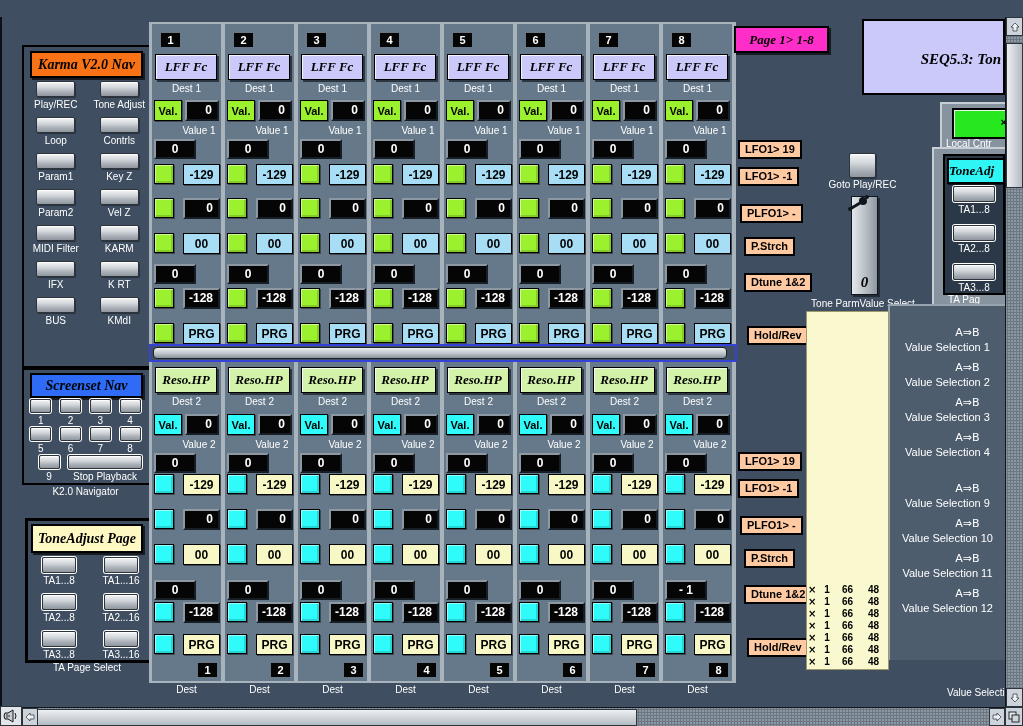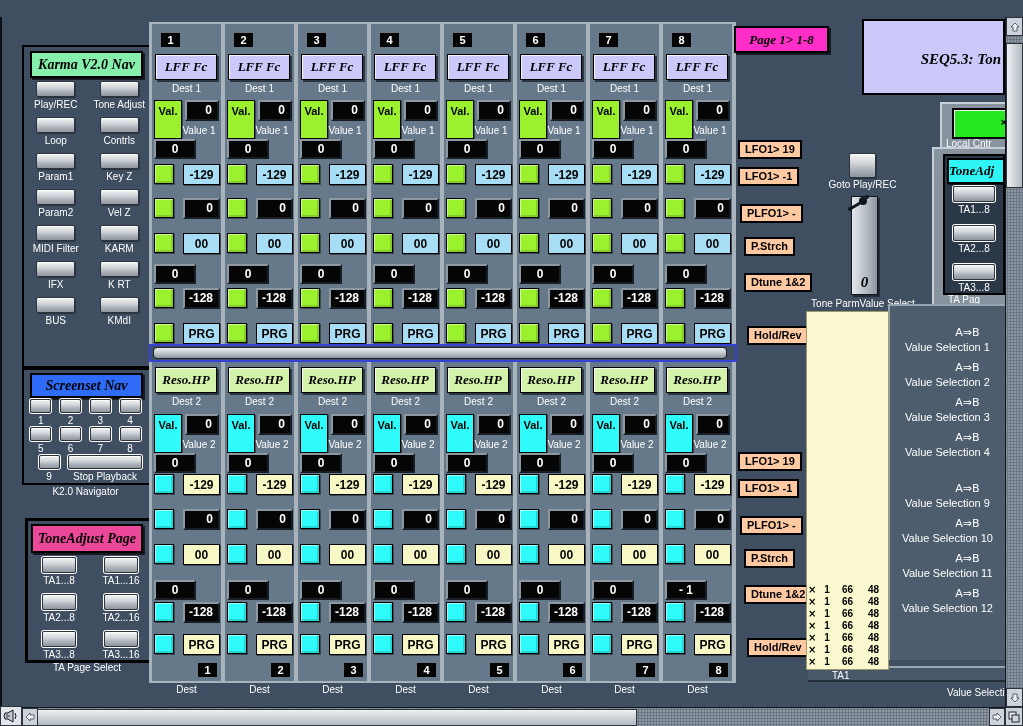--- a/index.html
+++ b/index.html
@@ -36,39 +36,39 @@
   .screenset{left:22px;top:368px;width:127px;height:113px;}
   .screenset .hdr{left:6px;top:3px;width:109px;height:21px;background:#2e6bf6;}
   #ss-nums{position:absolute;left:2px;top:29px;width:119px;display:flex;flex-wrap:wrap;}
   .sscell{width:25%;text-align:center;height:28px;}
   .ssb{width:19px;height:12px;margin:0 auto;}
   .ssrow3{position:absolute;left:0;top:85px;width:100%;}
   .cell9{position:absolute;left:10px;width:30px;text-align:center;}
   .cellstop{position:absolute;left:42px;width:78px;text-align:center;}
   .stopb{width:72px;height:12px;margin:0 auto;}
   .talp{left:25px;top:518px;width:124px;height:139px;border-width:3px;}
-  .talp .hdr{left:3px;top:3px;width:108px;height:25px;background:#ec4899;}
+  .talp .hdr{left:3px;top:3px;width:108px;height:25px;background:#fef9c3;}
   #tal-rows{position:absolute;left:0;top:36px;width:100%;}
   .talrow{display:flex;height:37px;}
   .talb{width:32px;height:14px;margin:0 auto;}
   
   .grid{position:absolute;left:149px;top:22px;width:587px;height:661px;background:#a9b3bc;}
   .col{position:absolute;top:2px;width:69px;height:657px;background:#66798a;}
   .col>div{position:absolute;box-sizing:border-box;}
   .badge{background:#050505;color:#fff;font-size:11px;font-weight:bold;text-align:center;
          width:20px;height:15px;line-height:15px;border-top:1px solid #6b7682;border-left:1px solid #6b7682;}
   .tnum{top:8px;left:8px;} .bnum{top:638px;left:45px;}
   .destbtn{left:3px;width:62px;height:26px;border:1px solid #000;color:#000;
            font:italic bold 13px "Liberation Serif",serif;text-align:center;line-height:24px;
            box-shadow:2px 2px 0 rgba(5,10,16,.6),inset 1px 1px 0 rgba(255,255,255,.8);}
   .lav{background:#cbc9fa;} .pgr{background:#d3f3ab;}
   .t-btn{top:30px;} .b-btn{top:343px;}
   .clabel{color:#fff;font-size:10px;text-align:center;}
   .t-dest{top:59px;left:0;width:69px;} .b-dest{top:372px;left:0;width:69px;}
-  .valtag{left:2px;width:28px;height:39px;border:1px solid #000;color:#000;
+  .valtag{left:2px;width:28px;height:21px;border:1px solid #000;color:#000;
           font-size:11px;font-weight:bold;text-align:center;line-height:20px;
           box-shadow:1px 1px 0 rgba(0,0,0,.4);}
   .grn{background:#9cf12f;} .cyn{background:#30fbfb;}
   .t-val{top:76px;} .b-val{top:390px;}
   .bbox{background:#050505;color:#fff;font-size:12px;font-weight:bold;
         border-top:2px solid #8d98a2;border-left:2px solid #8d98a2;
         border-right:2px solid #161d24;border-bottom:2px solid #161d24;line-height:16px;}
   .bbox.right{text-align:right;padding-right:5px;} .bbox.ctr{text-align:center;}
   .t-valbox{top:76px;left:33px;width:34px;height:21px;}
   .b-valbox{top:390px;left:33px;width:34px;height:21px;}
@@ -157,21 +157,21 @@
   .leftedge{position:absolute;left:0;top:17px;width:2px;height:689px;background:#0c1118;}
 </style>
 </head>
 <body>
 
 <div class="window">
 
   <div class="leftedge"></div>
 
   <div class="panel karma">
-    <div class="hdr" style="background:#86efac;">Karma V2.0 Nav</div>
+    <div class="hdr" style="background:#f97316;">Karma V2.0 Nav</div>
     <div id="karma-rows">
         <div class="navrow">
           <div class="navcell">
             <div class="macbtn knb"></div>
             <div class="blab">Play/REC</div>
           </div>
           <div class="navcell">
             <div class="macbtn knb"></div>
             <div class="blab">Tone Adjust</div>
           </div>
@@ -701,23 +701,20 @@
           </div>
           <div class="tarcell" style="top:108px">
             <div class="macbtn tarb wb"></div>
             <div class="blab">TA3...8</div>
           </div>
         </div>
     </div>
   </div>
   <div class="caption tarcap">TA Pag</div>
 
-  <div class="tastrip">
-    <div class="caption">TA1</div>
-  </div>
   <div class="vpanel" id="vlist">
       <div class="vitem">
         <div class="vab">A⇒B</div>
         <div class="vlab">Value Selection 1</div>
       </div>
       <div class="vitem">
         <div class="vab">A⇒B</div>
         <div class="vlab">Value Selection 2</div>
       </div>
       <div class="vitem">

